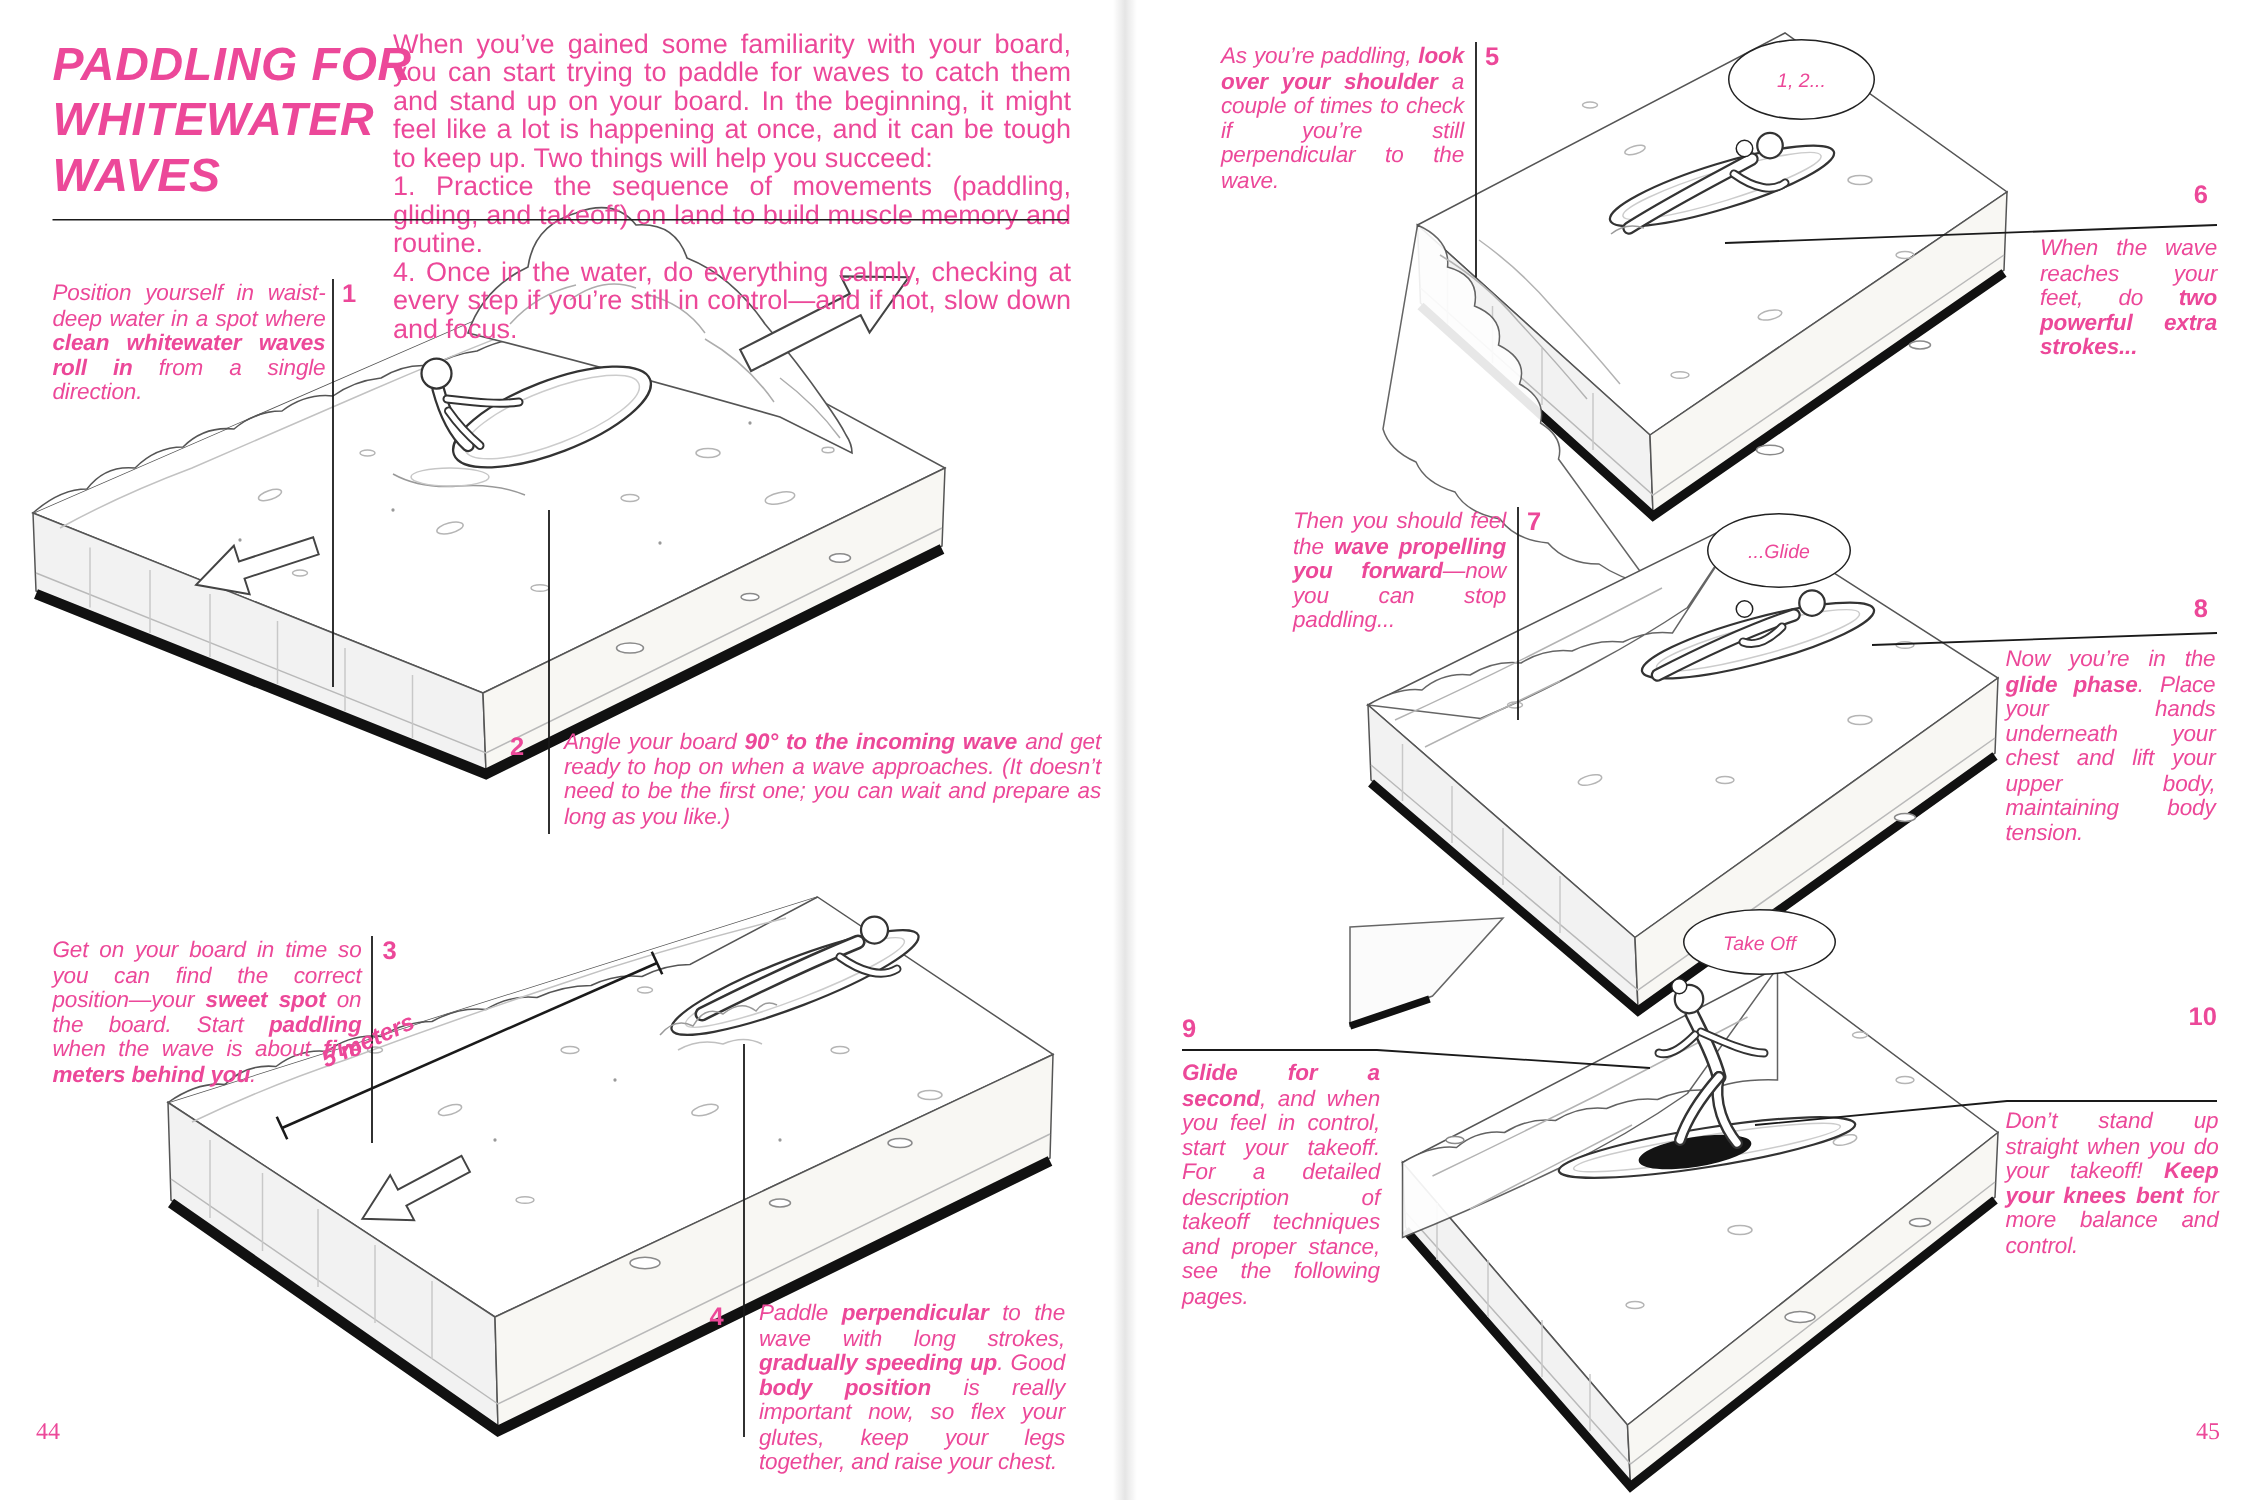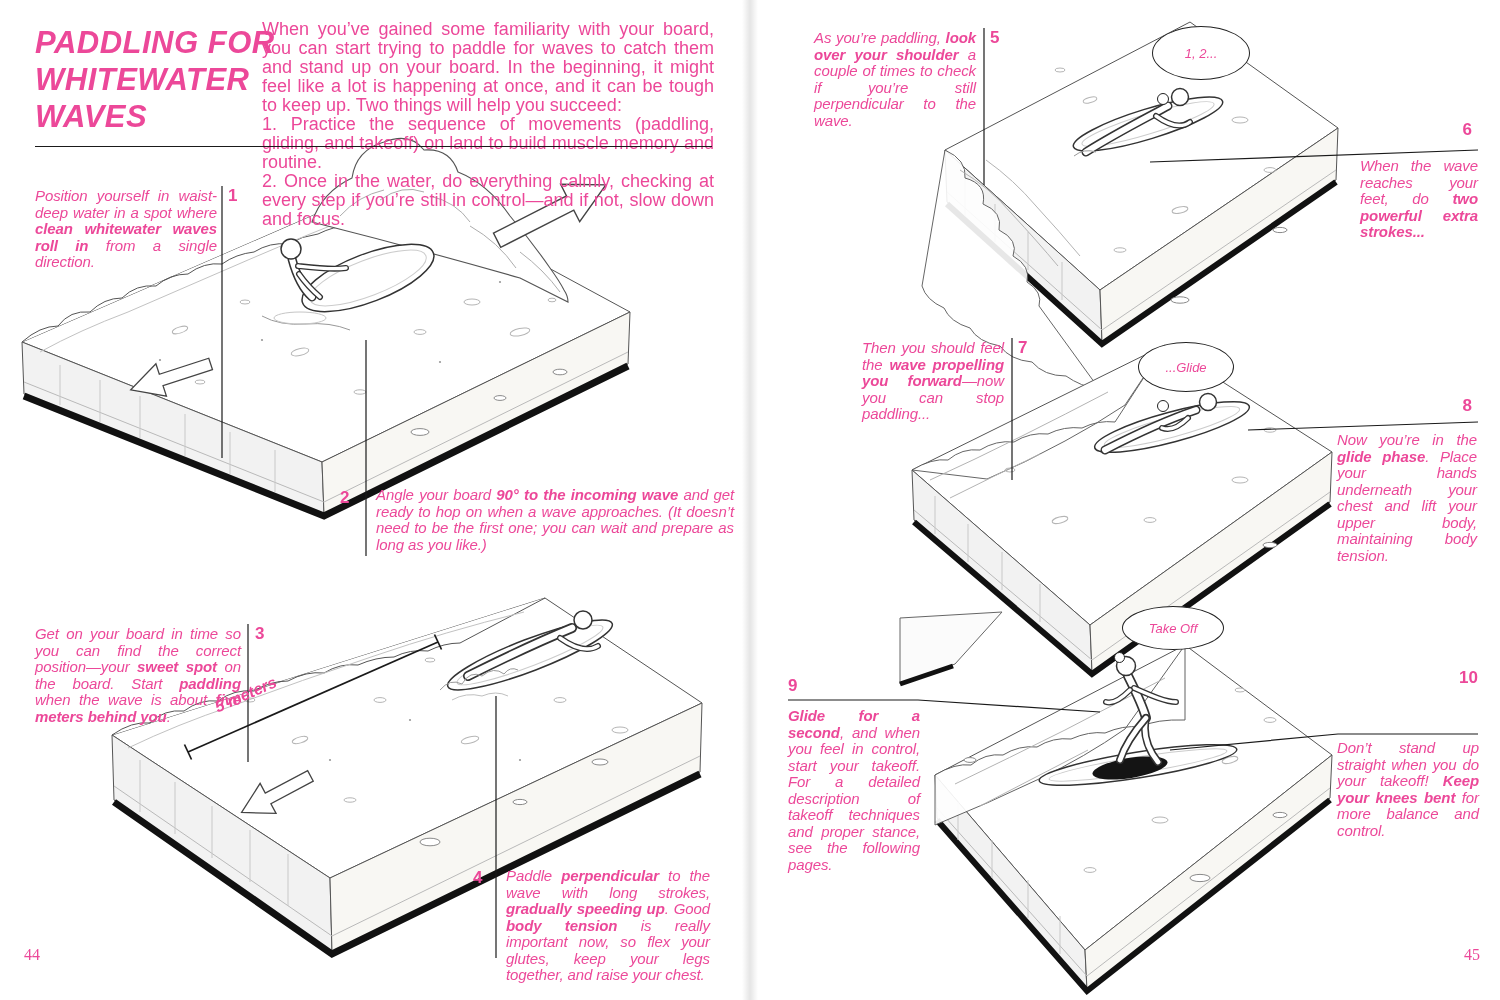--- a/index.html
+++ b/index.html
@@ -296,36 +296,36 @@
 
   <div class="abs title" style="left:35px;top:24px;width:250px;">
     <div>PADDLING FOR</div>
     <div>WHITEWATER</div>
     <div>WAVES</div>
   </div>
 
   <div class="abs intro" style="left:262px;top:20px;width:452px;">
     <p>When you’ve gained some familiarity with your board, you can start trying to paddle for waves to catch them and stand up on your board. In the beginning, it might feel like a lot is happening at once, and it can be tough to keep up. Two things will help you succeed:</p>
     <p>1. Practice the sequence of movements (paddling, gliding, and takeoff) on land to build muscle memory and routine.</p>
-    <p>2. Once in the water, do everything calmly, checking at every step if you’re still in control—and if not, slow down and focus.</p>
+    <p>4. Once in the water, do everything calmly, checking at every step if you’re still in control—and if not, slow down and focus.</p>
   </div>
 
   <div class="abs hrule" style="left:35px;top:146px;width:677px;"></div>
 
   <div class="abs cap" style="left:35px;top:188px;width:182px;"><span>Position yourself in waist-deep water in a spot where </span><span class="bb">clean whitewater waves roll in</span><span> from a single direction.</span></div>
   <div class="abs stepnum" style="left:228px;top:186px;">1</div>
 
   <div class="abs stepnum" style="left:340px;top:488px;">2</div>
   <div class="abs cap" style="left:376px;top:487px;width:358px;"><span>Angle your board </span><span class="bb">90° to the incoming wave</span><span> and get ready to hop on when a wave approaches. (It doesn’t need to be the first one; you can wait and prepare as long as you like.)</span></div>
 
   <div class="abs cap" style="left:35px;top:626px;width:206px;"><span>Get on your board in time so you can find the correct position—your </span><span class="bb">sweet spot</span><span> on the board. Start </span><span class="bb">paddling</span><span> when the wave is about </span><span class="bb">five meters behind you</span><span>.</span></div>
   <div class="abs stepnum" style="left:255px;top:624px;">3</div>
 
   <div class="abs stepnum" style="left:473px;top:868px;">4</div>
-  <div class="abs cap" style="left:506px;top:868px;width:204px;"><span>Paddle </span><span class="bb">perpendicular</span><span> to the wave with long strokes, </span><span class="bb">gradually speeding up</span><span>. Good </span><span class="bb">body tension</span><span> is really important now, so flex your glutes, keep your legs together, and raise your chest.</span></div>
+  <div class="abs cap" style="left:506px;top:868px;width:204px;"><span>Paddle </span><span class="bb">perpendicular</span><span> to the wave with long strokes, </span><span class="bb">gradually speeding up</span><span>. Good </span><span class="bb">body position</span><span> is really important now, so flex your glutes, keep your legs together, and raise your chest.</span></div>
 
   <div class="abs measure" style="left:212px;top:700px;">5 meters</div>
 
   <div class="abs folio" style="left:24px;top:946px;">44</div>
 
   <div class="abs cap" style="left:814px;top:30px;width:162px;"><span>As you’re paddling, </span><span class="bb">look over your shoulder</span><span> a couple of times to check if you’re still perpendicular to the wave.</span></div>
   <div class="abs stepnum" style="left:990px;top:28px;">5</div>
 
   <div class="abs stepnum r" style="left:1400px;top:120px;width:72px;">6</div>
   <div class="abs cap" style="left:1360px;top:158px;width:118px;"><span>When the wave reaches your feet, do </span><span class="bb">two powerful extra strokes...</span></div>

